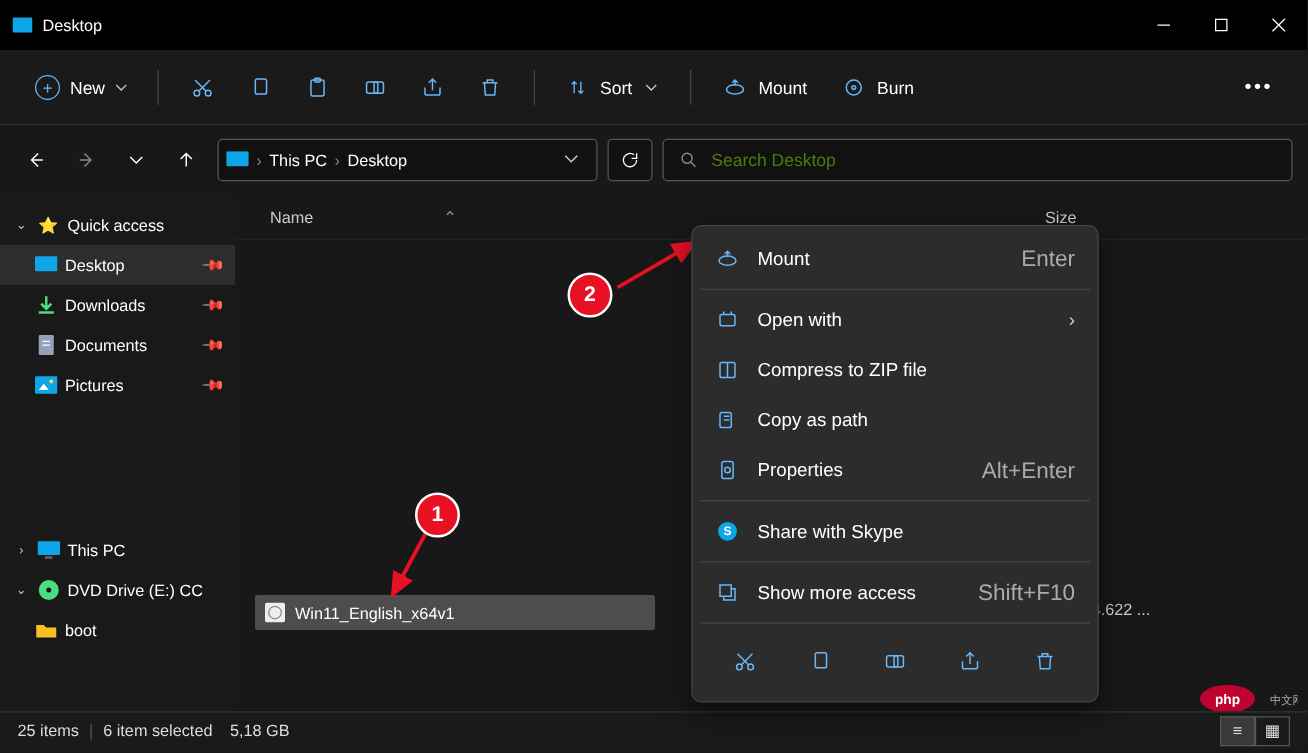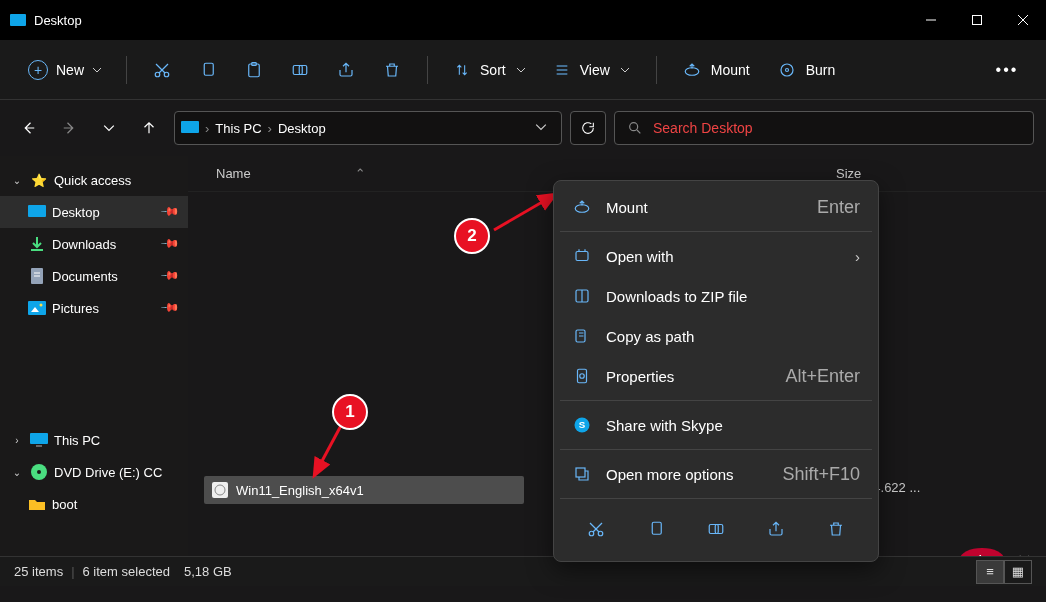--- a/index.html
+++ b/index.html
@@ -21,21 +21,21 @@
 .tb-act { display: flex; align-items: center; gap: 10px; padding: 6px 12px; font-size: 14px; border-radius: 4px; }
 .chev-small { width: 10px; height: 10px; }
 
 .navbar { height: 56px; background: #191819; display: flex; align-items: center; padding: 0 12px; gap: 8px; }
 .nav-arrows { display: flex; align-items: center; gap: 6px; }
 .nav-btn { width: 34px; height: 34px; display: flex; align-items: center; justify-content: center; color: #fff; border-radius: 4px; }
 .breadcrumb { flex: 1; height: 34px; background: #121111; border: 1px solid #555; border-radius: 4px; display: flex; align-items: center; padding: 0 6px; gap: 6px; font-size: 13px; }
 .bc-sep { color: #888; }
 .bc-chev { margin-left: auto; padding: 0 8px; }
 .refresh-btn { width: 36px; height: 34px; display: flex; align-items: center; justify-content: center; border: 1px solid #555; border-radius: 4px; background: #121111; }
-.searchbox { width: 420px; height: 34px; background: #121111; border: 1px solid #555; border-radius: 4px; display: flex; align-items: center; padding: 0 12px; gap: 10px; color: #ef4444; font-size: 14px; }
+.searchbox { width: 504px; height: 34px; background: #121111; border: 1px solid #555; border-radius: 4px; display: flex; align-items: center; padding: 0 12px; gap: 10px; color: #4d7c0f; font-size: 14px; }
 
 .maincontent { display: flex; height: 416px; }
 .sidebar { width: 188px; background: #1a1919; overflow: hidden; padding-top: 8px; }
 .side-item { display: flex; align-items: center; height: 32px; padding-left: 10px; gap: 6px; font-size: 13px; color: #fff; }
 .side-item.selected { background: #2d2d2d; }
 .side-item .expander { width: 14px; display: flex; justify-content: center; color: #ccc; font-size: 10px; }
 .side-item .pin { margin-left: auto; margin-right: 10px; color: #777; transform: rotate(45deg); font-size: 12px; }
 .side-icon { width: 18px; height: 18px; display: flex; align-items: center; justify-content: center; }
 .side-label { flex: 1; }
 .side-sub { padding-left: 28px; }
@@ -55,21 +55,21 @@
 .ctxmenu { position: absolute; left: 553px; top: 180px; width: 326px; background: #2c2c2c; border: 1px solid #444; border-radius: 8px; padding: 6px; z-index: 10; box-shadow: 0 8px 24px rgba(0,0,0,0.5); }
 .ctx-item { height: 40px; display: flex; align-items: center; padding: 0 12px; gap: 14px; font-size: 15px; border-radius: 4px; color: #fff; }
 .ctx-icon { width: 20px; height: 20px; display: flex; align-items: center; justify-content: center; color: #69b7f9; }
 .ctx-shortcut { margin-left: auto; color: #aaa; font-size: 18px; }
 .ctx-chev { margin-left: auto; color: #ccc; }
 .ctx-sep { height: 1px; background: #444; margin: 4px 0; }
 .ctx-iconrow { display: flex; justify-content: space-around; padding: 8px 6px; }
 .ctx-iconrow .ib { width: 40px; height: 36px; display: flex; align-items: center; justify-content: center; border-radius: 4px; }
 .ctx-iconrow svg { stroke: #69b7f9; fill: none; }
 
-.statusbar { height: 30px; background: #1a1a1a; border-top: 1px solid #333; display: flex; align-items: center; padding: 0 14px; font-size: 13px; color: #ddd; gap: 8px; position: absolute; bottom: 16px; width: 100%; }
+.statusbar { height: 30px; background: #1a1a1a; border-top: 1px solid #333; display: flex; align-items: center; padding: 0 14px; font-size: 13px; color: #ddd; gap: 8px; position: absolute; bottom: 3px; width: 100%; }
 .statusbar .sep { color: #555; }
 .view-toggle { margin-left: auto; display: flex; }
 .vt-btn { width: 28px; height: 24px; border: 1px solid #555; display: flex; align-items: center; justify-content: center; font-size: 13px; }
 .vt-btn.active { background: #3a3a3a; }
 
 .watermark { position: absolute; right: 8px; bottom: 30px; }
 </style>
 </head>
 <body>
 
@@ -146,31 +146,20 @@
   <div class="tb-sep"></div>
   <div class="tb-act">
     <svg width="16" height="16" viewBox="0 0 24 24" stroke-width="1.6">
         <path d="M8 5 v14 M5 8 l3 -3 l3 3 M16 19 V5 M13 16 l3 3 l3 -3"></path>
       </svg>
     <span>Sort</span>
     <svg class="chev-small" viewBox="0 0 10 10">
         <polyline points="1,3 5,7 9,3" stroke="#ccc" fill="none"></polyline>
       </svg>
   </div>
-  <div class="tb-act">
-    <svg width="16" height="16" viewBox="0 0 24 24" stroke-width="1.6">
-        <line x1="4" y1="6" x2="20" y2="6"></line>
-        <line x1="4" y1="12" x2="20" y2="12"></line>
-        <line x1="4" y1="18" x2="20" y2="18"></line>
-      </svg>
-    <span>View</span>
-    <svg class="chev-small" viewBox="0 0 10 10">
-        <polyline points="1,3 5,7 9,3" stroke="#ccc" fill="none"></polyline>
-      </svg>
-  </div>
   <div class="tb-sep"></div>
   <div class="tb-act">
     <svg width="18" height="18" viewBox="0 0 24 24" stroke-width="1.6">
         <ellipse cx="12" cy="14" rx="9" ry="5"></ellipse>
         <path d="M12 4 v6 M9 7 l3 -3 l3 3"></path>
       </svg>
     <span>Mount</span>
   </div>
   <div class="tb-act">
     <svg width="18" height="18" viewBox="0 0 24 24" stroke-width="1.6">
@@ -363,21 +352,21 @@
     <span>Open with</span>
     <span class="ctx-chev">›</span>
   </div>
   <div class="ctx-item">
     <span class="ctx-icon">
         <svg width="18" height="18" viewBox="0 0 24 24" stroke-width="1.6" stroke="currentColor" fill="none">
           <rect x="4" y="4" width="16" height="16" rx="2"></rect>
           <line x1="12" y1="4" x2="12" y2="20"></line>
         </svg>
       </span>
-    <span>Downloads to ZIP file</span>
+    <span>Compress to ZIP file</span>
   </div>
   <div class="ctx-item">
     <span class="ctx-icon">
         <svg width="18" height="18" viewBox="0 0 24 24" stroke-width="1.6" stroke="currentColor" fill="none">
           <rect x="4" y="4" width="12" height="16" rx="2"></rect>
           <path d="M8 8 h6 M8 12 h6"></path>
         </svg>
       </span>
     <span>Copy as path</span>
   </div>
@@ -402,21 +391,21 @@
     <span>Share with Skype</span>
   </div>
   <div class="ctx-sep"></div>
   <div class="ctx-item">
     <span class="ctx-icon">
         <svg width="18" height="18" viewBox="0 0 24 24" stroke-width="1.6" stroke="currentColor" fill="none">
           <rect x="4" y="4" width="12" height="12"></rect>
           <path d="M16 8 h4 v12 h-12 v-4"></path>
         </svg>
       </span>
-    <span>Open more options</span>
+    <span>Show more access</span>
     <span class="ctx-shortcut">Shift+F10</span>
   </div>
   <div class="ctx-sep"></div>
   <div class="ctx-iconrow">
     <div class="ib">
         <svg width="18" height="18" viewBox="0 0 24 24" stroke-width="1.6">
           <circle cx="6" cy="18" r="3"></circle>
           <circle cx="18" cy="18" r="3"></circle>
           <line x1="8" y1="16" x2="20" y2="4"></line>
           <line x1="16" y1="16" x2="4" y2="4"></line>

